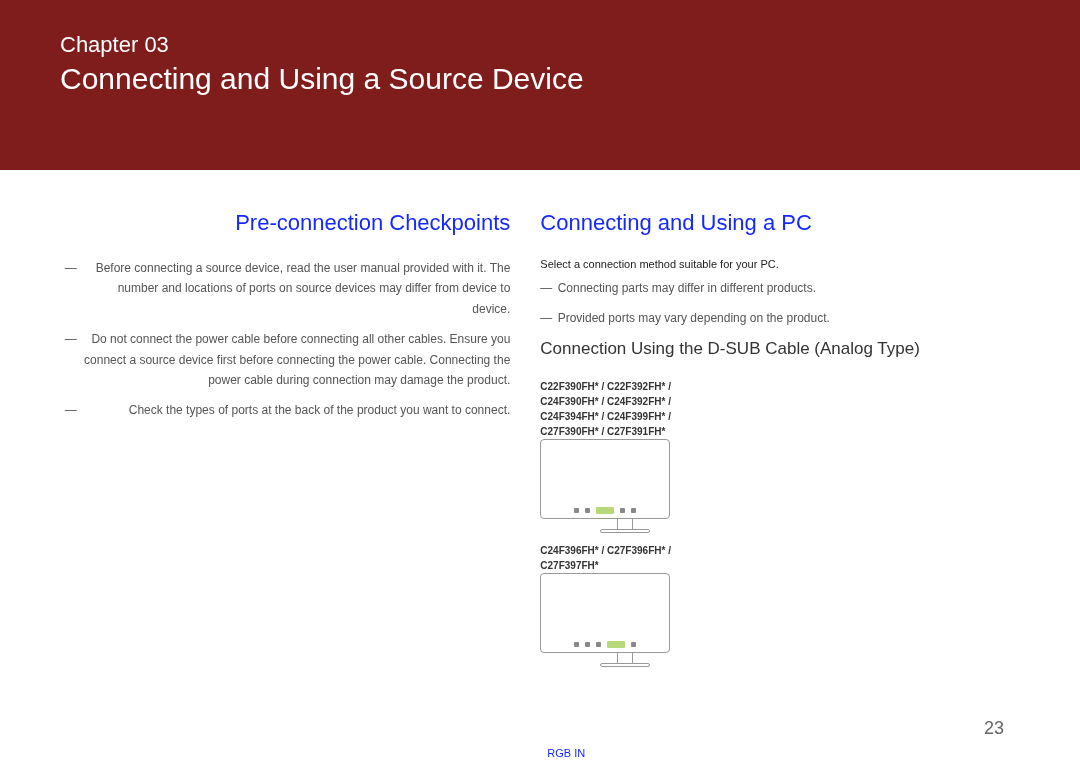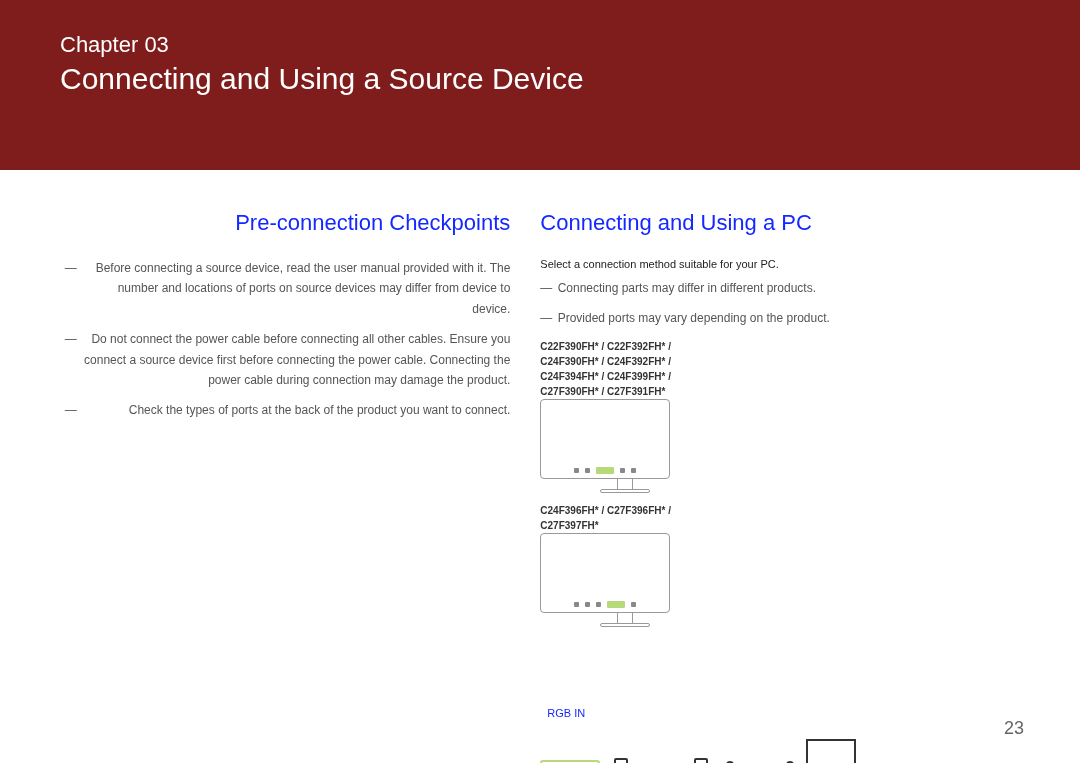--- a/index.html
+++ b/index.html
@@ -146,21 +146,21 @@
   .pc-box::before {
     content: ""; position: absolute; left: 50%; top: 30px; transform: translateX(-50%);
     width: 10px; height: 14px; border: 2px solid #333; border-radius: 2px;
   }
   .screws {
     display: flex; flex-direction: column; gap: 20px; margin: 0 4px;
   }
   .screw { width: 8px; height: 8px; border: 2px solid #333; border-radius: 50%; }
   .page-num {
     position: absolute;
-    right: 56px;
+    right: 76px;
     bottom: 24px;
     font-size: 18px;
     color: #666;
     margin-left: 42px;
   }
 </style>
 </head>
 <body>
 
 <div class="banner">
@@ -193,20 +193,21 @@
     <div class="lead">Select a connection method suitable for your PC.</div>
     <div class="note">
       <span class="dash">―</span>
       <span class="body">Connecting parts may differ in different products.</span>
     </div>
     <div class="note">
       <span class="dash">―</span>
       <span class="body">Provided ports may vary depending on the product.</span>
     </div>
 
+    <h3 class="subhead">Connection Using the D-SUB Cable (Analog Type)</h3>
 
     <div class="diagram-area">
       <div class="monitors-col">
         <div class="models">C22F390FH* / C22F392FH* / C24F390FH* / C24F392FH* / C24F394FH* / C24F399FH* / C27F390FH* / C27F391FH*</div>
         <div class="monitor">
           <div class="monitor-body">
             <div class="monitor-ports">
               <span class="port-dot"></span>
                 <span class="port-dot"></span>
               <span class="port-hl"></span>

